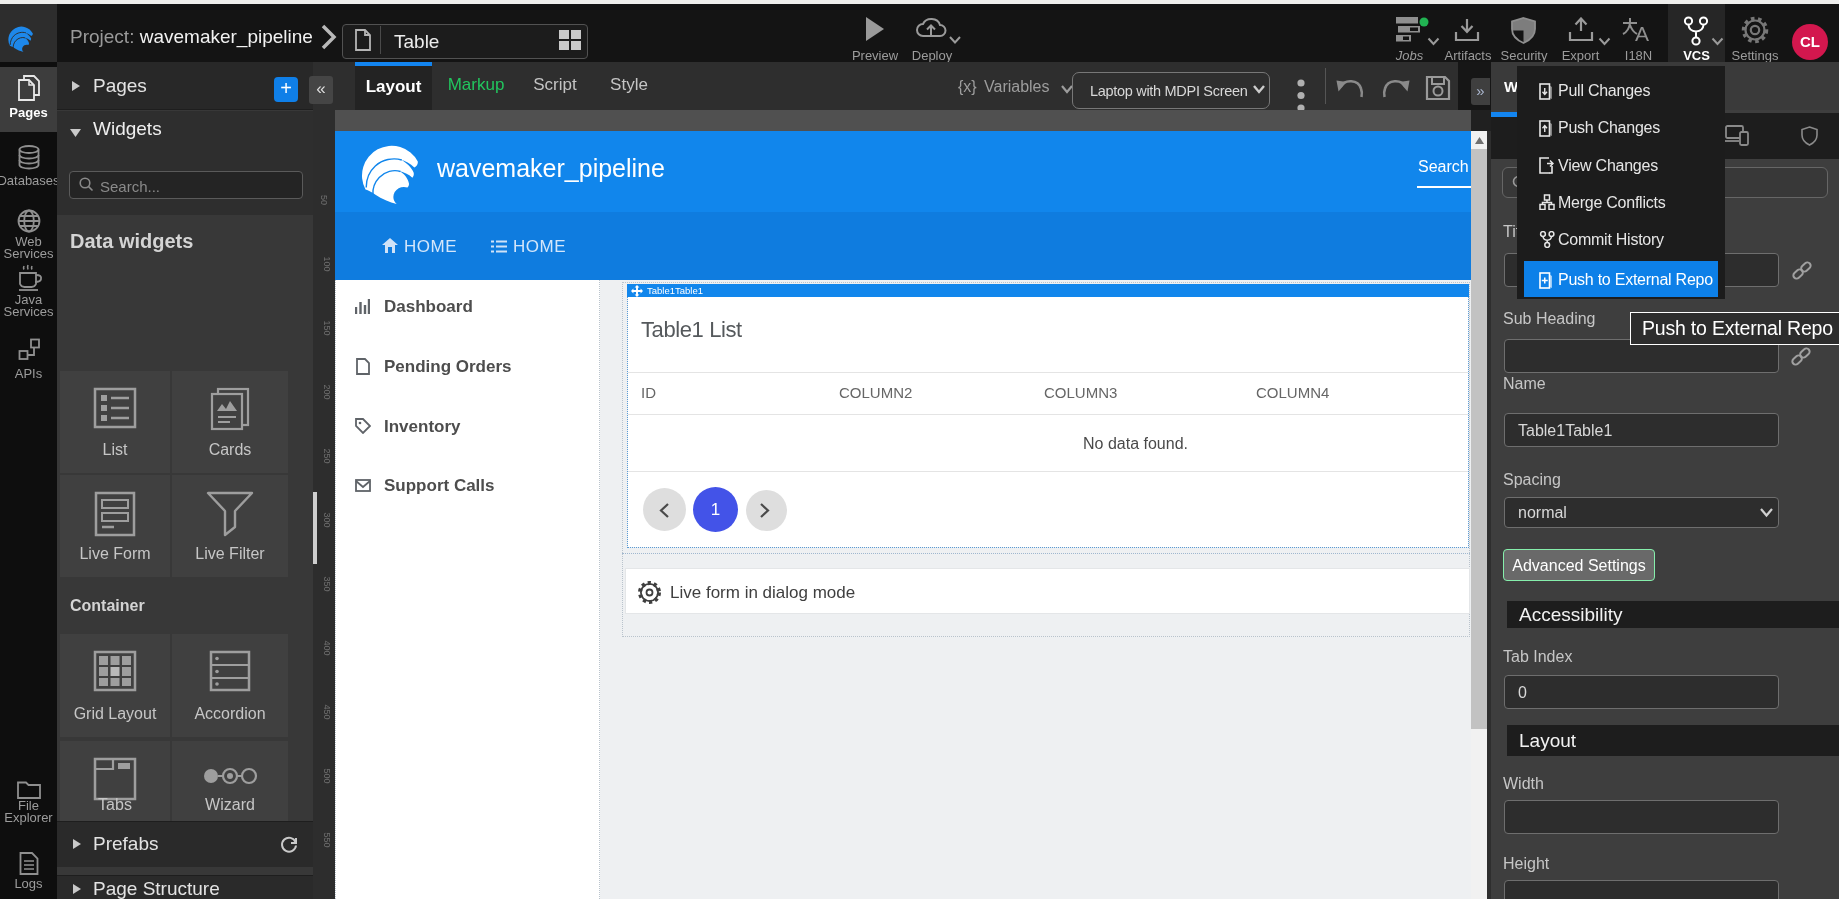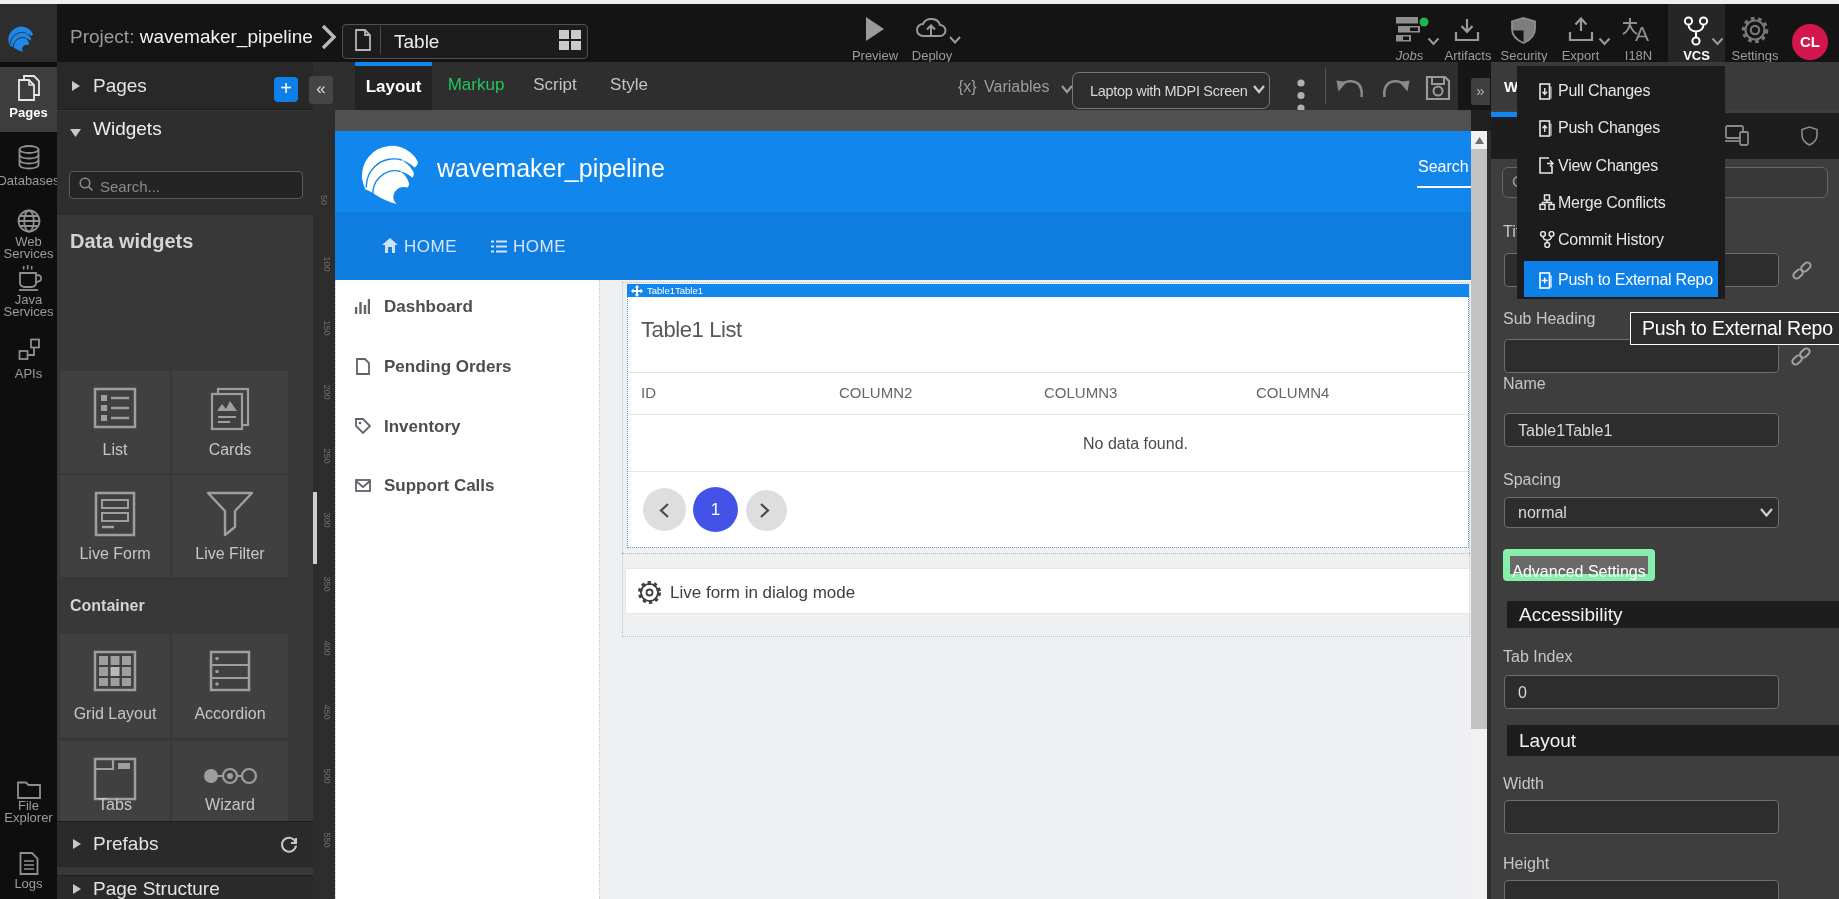--- a/index.html
+++ b/index.html
@@ -518,21 +518,21 @@
 
   <div class="plab" style="top:265px;">Name</div>
   <div class="pinput" style="top:303px;color:#d8d8d8;font-size:16px;line-height:33px;padding-left:13px;">Table1Table1</div>
 
   <div class="plab" style="top:361px;">Spacing</div>
   <div class="pinput" style="top:387px;height:31px;color:#d8d8d8;font-size:16px;line-height:30px;padding-left:13px;">normal</div>
   <svg class="ab" style="left:268px;top:397px;" width="15" height="11" viewBox="0 0 15 11">
       <path d="M2,2 L7.5,8.5 L13,2" stroke="#d0d0d0" stroke-width="2.2" fill="none"></path>
     </svg>
 
-  <div class="ab" style="left:12px;top:439px;width:152px;height:32px;background:#696969;border:7px solid #86efac;border-radius:4px;color:#fff;font-size:16px;text-align:center;line-height:31px;">Advanced Settings</div>
+  <div class="ab" style="left:12px;top:439px;width:152px;height:32px;background:#696969;border:1px solid #86efac;border-radius:4px;color:#fff;font-size:16px;text-align:center;line-height:31px;">Advanced Settings</div>
 
   <div class="pstrip" style="top:491px;height:27px;line-height:27px;">Accessibility</div>
   <div class="plab" style="top:538px;">Tab Index</div>
   <div class="pinput" style="top:565px;color:#d8d8d8;font-size:16px;line-height:33px;padding-left:13px;">0</div>
 
   <div class="pstrip" style="top:615px;height:31px;line-height:31px;">Layout</div>
   <div class="plab" style="top:665px;">Width</div>
   <div class="pinput" style="top:690px;"></div>
   <div class="plab" style="top:745px;">Height</div>
   <div class="pinput" style="top:770px;"></div>

